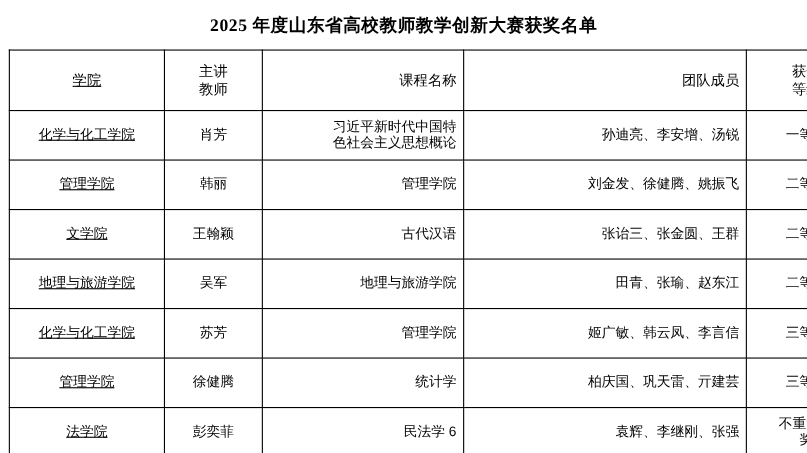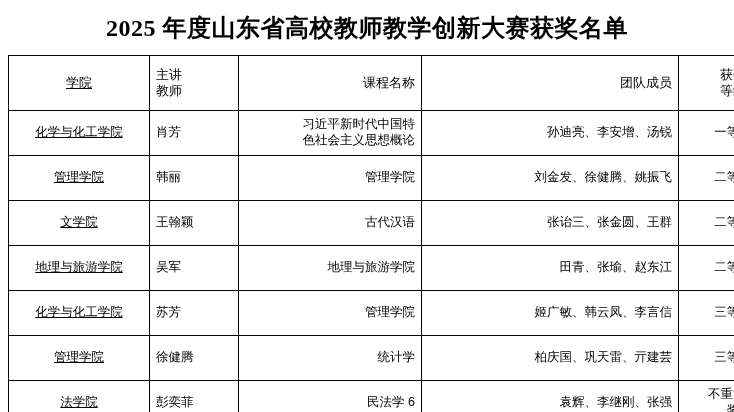--- a/index.html
+++ b/index.html
@@ -17,21 +17,21 @@
   .page {
     width: 734px;
     height: 412px;
     position: relative;
     box-sizing: border-box;
   }
   .doc-title {
     text-align: center;
     font-family: "Liberation Serif", serif;
     font-weight: bold;
-    font-size: 24px;
+    font-size: 16px;
     letter-spacing: 0.5px;
     margin: 14px 0 0 0;
     padding: 0 10px;
     line-height: 1.2;
     color: #000;
   }
   .table-wrap {
     padding: 12px 8px 0 8px;
     box-sizing: border-box;
   }
@@ -55,21 +55,21 @@
     height: 46px;
     font-size: 13px;
   }
   thead th .hdr-line {
     display: block;
   }
   tbody td {
     height: 36px;
   }
   .col-college  { width: 128px; text-align: center; padding-left: 8px; text-decoration: underline; }
-  .col-teacher  { width: 76px;  text-align: left; }
+  .col-teacher  { width: 76px;  text-align: center; }
   .col-course   { width: 170px; text-align: right; padding-left: 10px; }
   .col-team     { width: 244px; text-align: right; }
   .col-level    { width: 96px;  text-align: center; }
   .stack {
     display: block;
   }
 </style>
 </head>
 <body>
 

